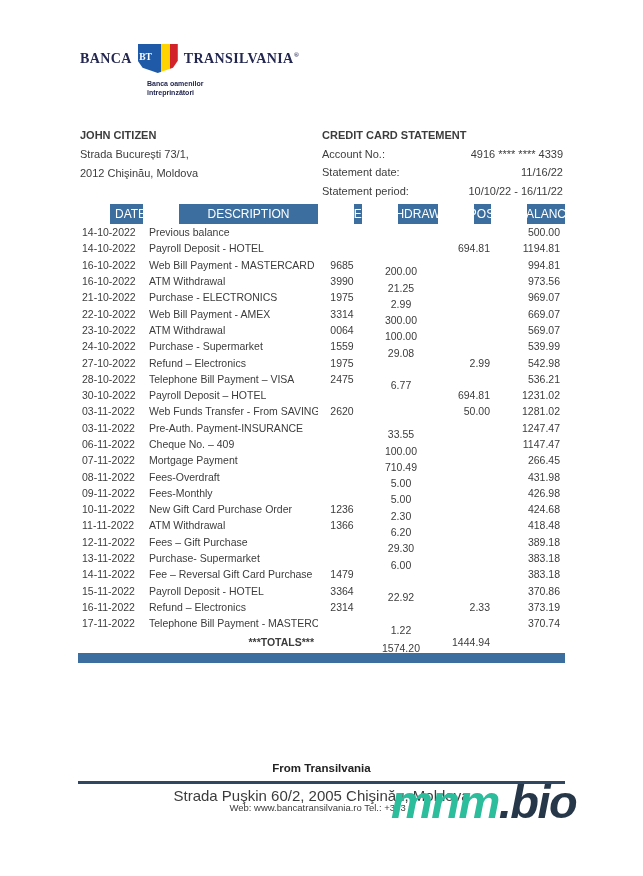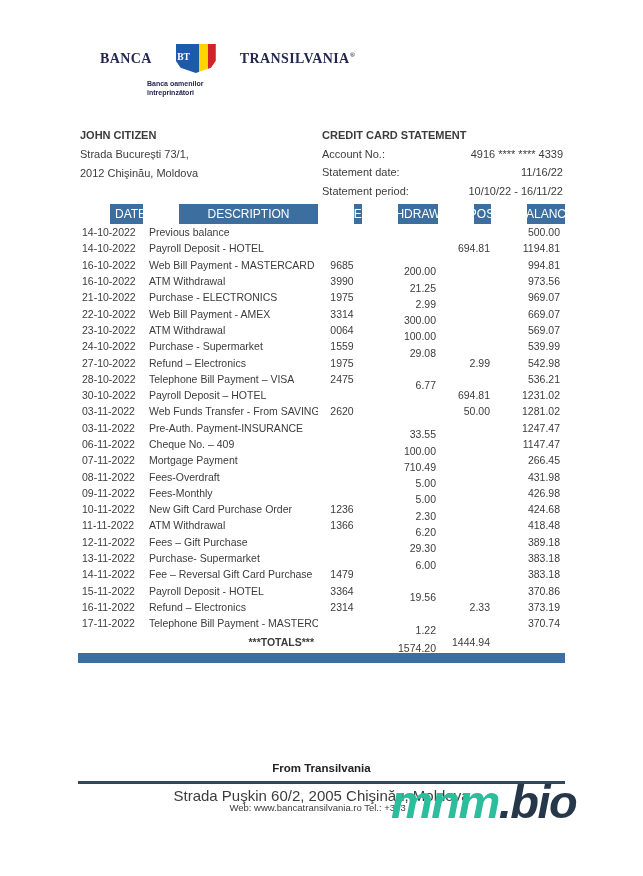--- a/index.html
+++ b/index.html
@@ -3,21 +3,21 @@
 <meta charset="utf-8">
 <style>
   * { margin:0; padding:0; box-sizing:border-box; }
   html,body { background:#ffffff; }
   body {
     width:643px; height:876px; position:relative; overflow:hidden;
     font-family:"Liberation Sans","DejaVu Sans",sans-serif;
     color:#3c3c3c;
   }
   
-  .logo-row { position:absolute; left:80px; top:44px; display:flex; align-items:center; gap:24px;margin-left:20px; }
+  .logo-row { position:absolute; left:80px; top:44px; display:flex; align-items:center; gap:6px; }
   .logo-word { font-family:"Liberation Serif","DejaVu Serif",serif; font-weight:bold;
                color:var(--navy); font-size:14px; letter-spacing:.4px; }
   .logo-reg { font-size:7px; vertical-align:super; }
   .shield {
     width:40px; height:29px; position:relative;
     background:linear-gradient(90deg, var(--shield-blue) 0 58%, var(--shield-yellow) 58% 79%, var(--shield-red) 79% 100%);
     clip-path:polygon(0 0,100% 0,100% 58%,88% 82%,50% 100%,12% 82%,0 58%);
     display:flex; align-items:center;
   }
   .shield .bt { color:#fff; font-family:"Liberation Serif","DejaVu Serif",serif;
@@ -39,21 +39,21 @@
   .thead .hcell {
     background:var(--header-blue); color:#fff; font-size:12px; font-weight:normal;
     height:20px; display:flex; align-items:center; justify-content:center; white-space:nowrap;margin-left:32px;
   }
   .thead .h-date { justify-content:flex-start; padding-left:5px; }
   .trow { height:16.3px; font-size:10.5px; }
   .cell { white-space:nowrap; overflow:hidden; }
   .c-date { padding-left:4px; }
   .c-desc { padding-left:2px; }
   .c-ref  { text-align:center; }
-  .c-wdl  { text-align:right; padding-right:2px;margin-top:13px; }
+  .c-wdl  { text-align:center; padding-right:2px;margin-top:13px; }
   .c-dep  { text-align:right; padding-right:1px; }
   .c-bal  { text-align:right; padding-right:5px; }
   .totals-row { height:17px; font-size:10.5px; margin-top:2px; }
   .totals-label { font-weight:bold; text-align:right; padding-right:4px; white-space:nowrap; }
   .bottom-bar { height:10px; background:var(--header-blue); margin-top:3px; }
   
   .footer-name { position:absolute; left:78px; top:762px; width:487px; text-align:center;
                  font-weight:bold; font-size:11.5px; color:#232323; }
   .footer-line { position:absolute; left:78px; top:781px; width:487px; height:2.5px;
                  background:var(--footer-line); }
@@ -287,21 +287,21 @@
           <div class="cell c-desc">Fee – Reversal Gift Card Purchase</div>
           <div class="cell c-ref">1479</div>
           <div class="cell c-wdl"></div>
           <div class="cell c-dep"></div>
           <div class="cell c-bal">383.18</div>
         </div>
         <div class="trow">
           <div class="cell c-date">15-11-2022</div>
           <div class="cell c-desc">Payroll Deposit - HOTEL</div>
           <div class="cell c-ref">3364</div>
-          <div class="cell c-wdl">19.56</div>
+          <div class="cell c-wdl">22.92</div>
           <div class="cell c-dep"></div>
           <div class="cell c-bal">370.86</div>
         </div>
         <div class="trow">
           <div class="cell c-date">16-11-2022</div>
           <div class="cell c-desc">Refund – Electronics</div>
           <div class="cell c-ref">2314</div>
           <div class="cell c-wdl"></div>
           <div class="cell c-dep">2.33</div>
           <div class="cell c-bal">373.19</div>

